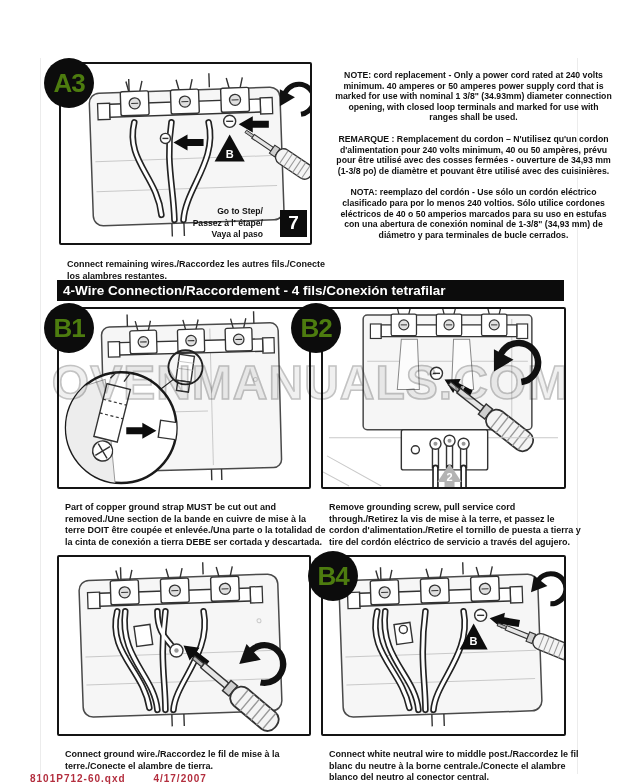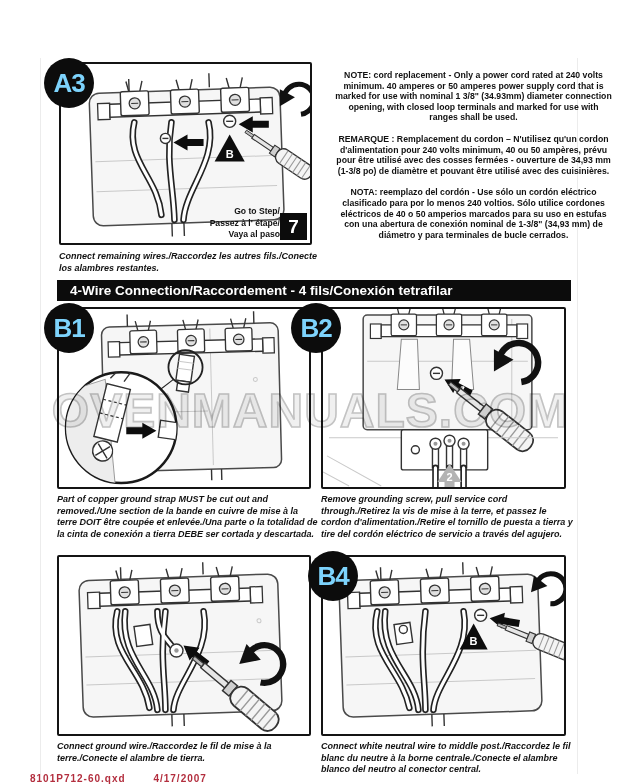--- a/index.html
+++ b/index.html
@@ -8,50 +8,50 @@
     font-family:"Liberation Sans",sans-serif;color:#111;
   }
   .edge-line{position:absolute;top:58px;height:716px;width:1px;background:#ececec;}
   .frame{
     position:absolute;box-sizing:border-box;border:2.5px solid #141414;
     background:#fff;border-radius:2px;
   }
   .frame svg{position:absolute;left:0;top:0;width:100%;height:100%;}
   .badge{
     position:absolute;width:50px;height:50px;border-radius:50%;background:#0c0c0c;
-    color:#7dd3fc;display:flex;align-items:center;justify-content:center;
+    color:#4d7c0f;display:flex;align-items:center;justify-content:center;
     font-size:26px;font-weight:bold;letter-spacing:-1px;z-index:4;
   }
   .caption{
-    position:absolute;font-size:9px;font-weight:bold;line-height:1.28;margin:0;font-style:italic;
+    position:absolute;font-size:9px;font-weight:bold;line-height:1.28;margin:8px;
   }
   .notes{
     position:absolute;left:330px;top:70px;width:283px;text-align:center;
     font-size:8.7px;font-weight:bold;line-height:1.22;
   }
   .notes p{margin:0 0 11px 4px;}
   .section-bar{
     position:absolute;left:57px;top:280px;width:501px;height:21px;background:#0c0c0c;
-    color:#fff;font-size:13.5px;font-weight:bold;line-height:21px;padding-left:13px;
+    color:#fff;font-size:13.5px;font-weight:bold;line-height:21px;padding-left:6px;
   }
   .goto{
-    position:absolute;right:3px;bottom:3px;display:flex;align-items:flex-end;gap:0;z-index:3;
+    position:absolute;right:3px;bottom:3px;display:flex;align-items:center;gap:17px;z-index:3;
   }
   .goto-text{font-size:8.6px;font-weight:bold;text-align:right;white-space:pre-line;line-height:1.3;}
   .goto-num{
     width:27px;height:27px;background:#0c0c0c;color:#fff;font-size:19px;font-weight:bold;
     display:flex;align-items:center;justify-content:center;
   }
   .watermark{
     position:absolute;left:26px;top:355px;width:568px;text-align:center;white-space:nowrap;
     font-size:48px;font-weight:bold;letter-spacing:1px;
     color:rgba(255,255,255,0.12);
     -webkit-text-stroke:1.6px #c3c3c3;
     text-shadow:0 0 0 rgba(200,200,200,0.3);
-    mix-blend-mode:multiply;z-index:6;pointer-events:none;margin-top:28px;
+    mix-blend-mode:multiply;z-index:6;pointer-events:none;
   }
   .footer{
     position:absolute;left:30px;top:773px;font-size:10px;font-weight:bold;
     color:#b32e3e;letter-spacing:1px;word-spacing:24px;white-space:nowrap;
   }
   
   .ln{fill:none;stroke:#333;stroke-width:1.4;}
   .fillw{fill:#fff;stroke:#333;stroke-width:1.4;}
   .screwf{fill:#e0e0e0;stroke:#333;stroke-width:1.3;}
   .plate{fill:#f6f6f6;stroke:#4a4a4a;stroke-width:1.5;}

